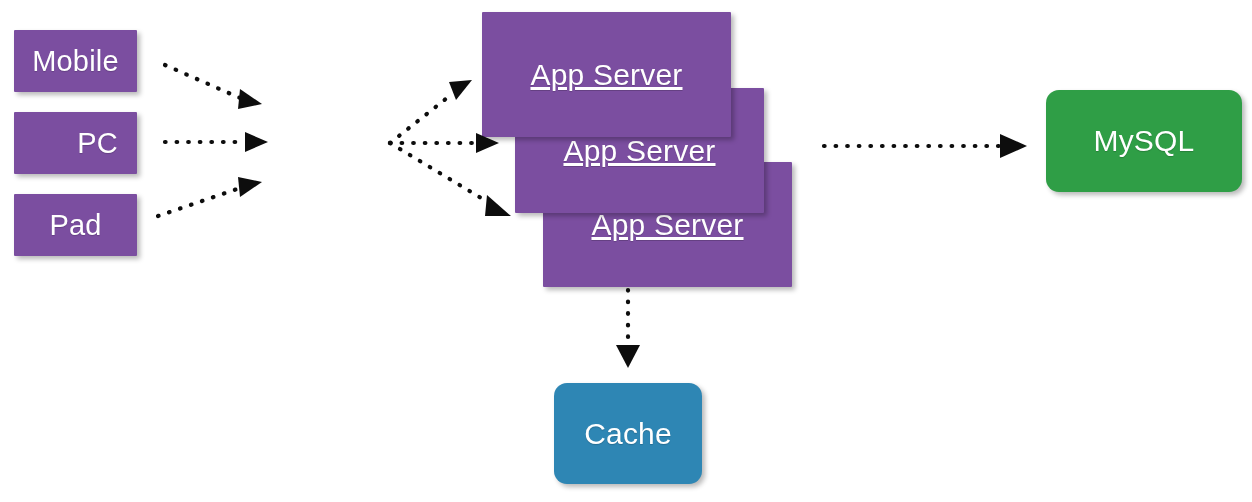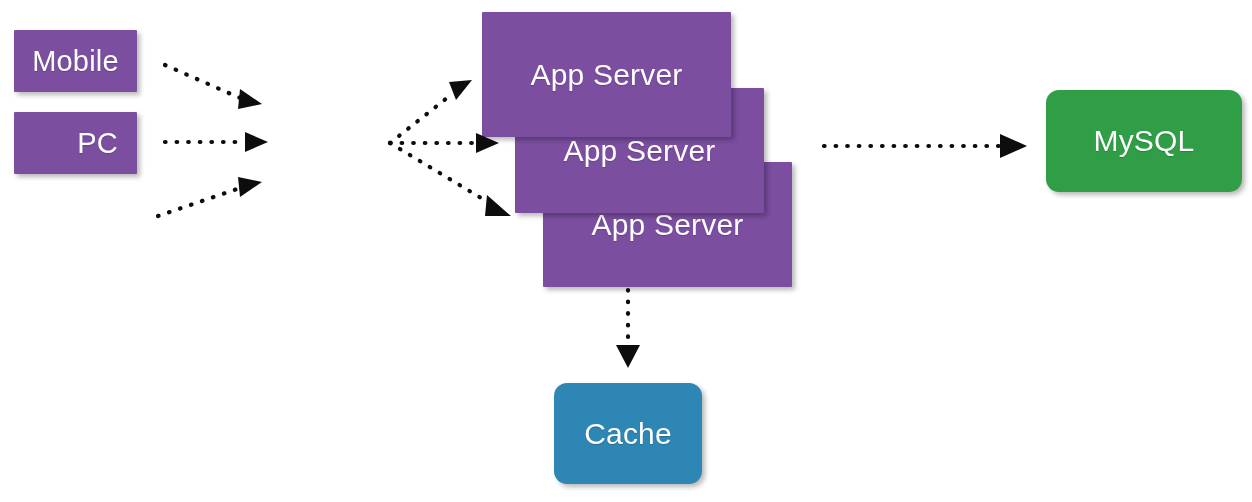--- a/index.html
+++ b/index.html
@@ -39,21 +39,21 @@
   #node-pad    { left: 14px;  top: 194px; }
 
   
   #node-lb {
     left: 273px; top: 92px;
     width: 101px; height: 101px;
     font-size: 30px;
   }
 
   
-  .appserver { width: 249px; height: 125px; font-size: 30px; }
+  .appserver { width: 249px; height: 125px; font-size: 30px; text-decoration: underline; }
   #node-app-1 { left: 482px; top: 12px;  z-index: 3; }
   #node-app-2 { left: 515px; top: 88px;  z-index: 2; }
   #node-app-3 { left: 543px; top: 162px; z-index: 1; }
 
   
   #node-mysql {
     left: 1046px; top: 90px;
     width: 196px; height: 102px;
     font-size: 30px;
   }
@@ -85,20 +85,23 @@
 <div id="canvas">
 
   <div class="node rect-sharp device" id="node-mobile" style="background:#7b4ea0">
     <span class="label">Mobile</span>
   </div>
 
   <div class="node rect-sharp device" id="node-pc" style="background:#7b4ea0">
     <span class="label">PC</span>
   </div>
 
+  <div class="node rect-sharp device" id="node-pad" style="background:#7b4ea0">
+    <span class="label">Pad</span>
+  </div>
 
 
   <div class="node rect-sharp appserver" id="node-app-1" style="background:#7b4ea0">
     <span class="label">App Server</span>
   </div>
 
   <div class="node rect-sharp appserver" id="node-app-2" style="background:#7b4ea0">
     <span class="label">App Server</span>
   </div>
 

